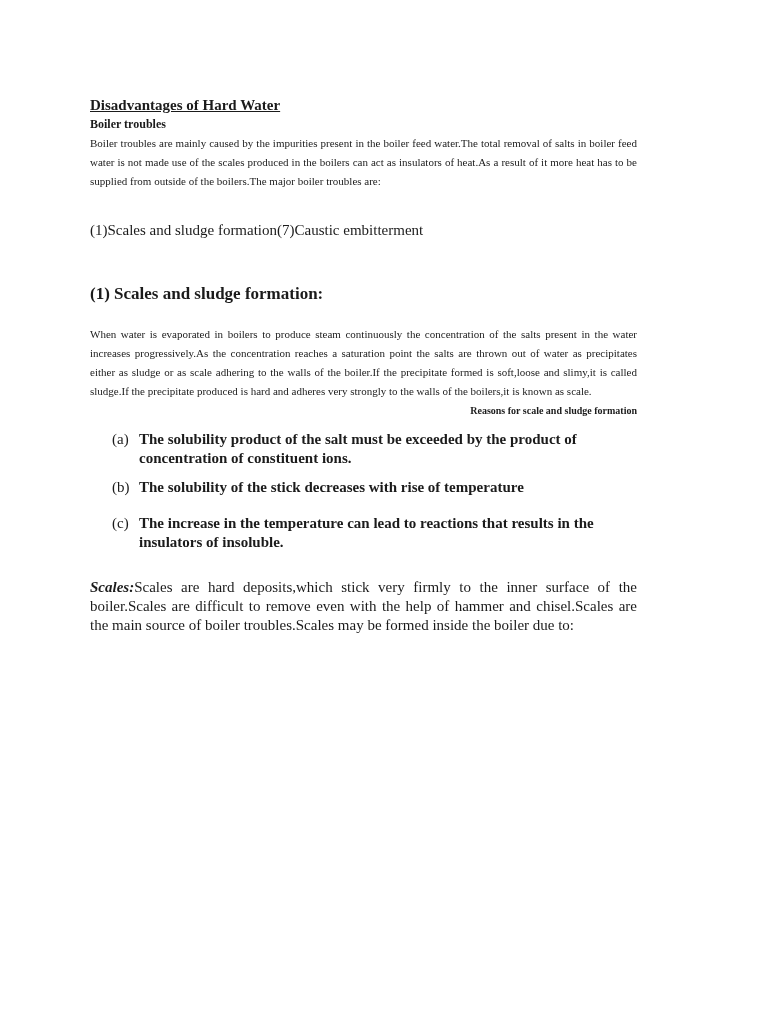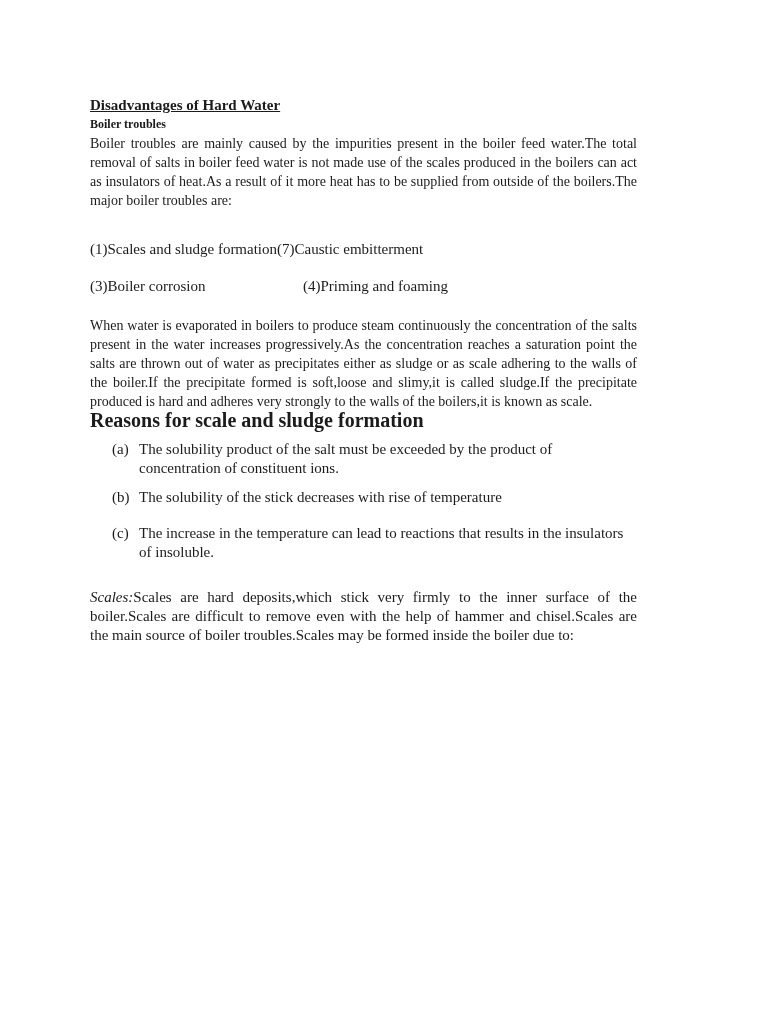--- a/index.html
+++ b/index.html
@@ -22,21 +22,21 @@
     line-height: 19px;
     font-weight: bold;
     text-decoration: underline;
   }
   .doc-subtitle {
     font-size: 12px;
     line-height: 19px;
     font-weight: bold;
   }
   .body-par {
-    font-size: 14px;
+    font-size: 11px;
     line-height: 19px;
     text-align: justify;
     text-align-last: left;
   }
   .troubles-line-1 {
     margin-top: 30px;
     font-size: 15px;
     line-height: 19px;
   }
   .troubles-line-2 {
@@ -47,62 +47,60 @@
   }
   .troubles-line-2 .cell-left { width: 213px; }
   .section-heading {
     margin-top: 43px;
     font-size: 17px;
     line-height: 22px;
     font-weight: bold;
   }
   .section-body { margin-top: 20px; }
   .reasons-heading {
-    font-size: 20px;
+    font-size: 10px;
     line-height: 19px;
     font-weight: bold;
+    text-align: right;
   }
   .reason-item {
     display: flex;
     padding-left: 22px;
     font-size: 15px;
     line-height: 19px;
   }
   .reason-item .marker { width: 27px; flex: 0 0 27px; }
-  .reason-item .reason-text { flex: 1; }
+  .reason-item .reason-text { flex: 1; font-weight: bold; }
   .reason-a { margin-top: 10px; }
   .reason-b { margin-top: 10px; }
   .reason-c { margin-top: 17px; }
   .scales-par {
     margin-top: 26px;
     font-size: 15px;
     line-height: 19px;
     text-align: justify;
     text-align-last: left;
   }
-  .scales-label { font-weight: normal; font-style: italic; }
+  .scales-label { font-weight: bold; font-style: italic; }
 </style>
 </head>
 <body>
 
 <div class="page">
 
   <h1 class="doc-title">Disadvantages of Hard Water</h1>
 
   <h2 class="doc-subtitle">Boiler troubles</h2>
 
   <p class="body-par">Boiler troubles are mainly caused by the impurities present in the boiler feed water.The total removal of salts in boiler feed water is not made use of the scales produced in the boilers can act as insulators of heat.As a result of it more heat has to be supplied from outside of the boilers.The major boiler troubles are:</p>
 
   <p class="troubles-line-1">(1)Scales and sludge formation(7)Caustic embitterment</p>
 
-  <div class="troubles-line-2">
-    <span class="cell-left">(3)Boiler corrosion</span>
-    <span class="cell-right">(4)Priming and foaming</span>
-  </div>
 
+  <h2 class="section-heading">(1) Scales and sludge formation:</h2>
 
   <p class="body-par section-body">When water is evaporated in boilers to produce steam continuously the concentration of the salts present in the water increases progressively.As the concentration reaches a saturation point the salts are thrown out of water as precipitates either as sludge or as scale adhering to the walls of the boiler.If the precipitate formed is soft,loose and slimy,it is called sludge.If the precipitate produced is hard and adheres very strongly to the walls of the boilers,it is known as scale.</p>
 
   <h3 class="reasons-heading">Reasons for scale and sludge formation</h3>
 
   <div class="reason-item reason-a">
     <span class="marker">(a)</span>
     <span class="reason-text">The solubility product of the salt must be exceeded by the product of concentration of constituent ions.</span>
   </div>
 

